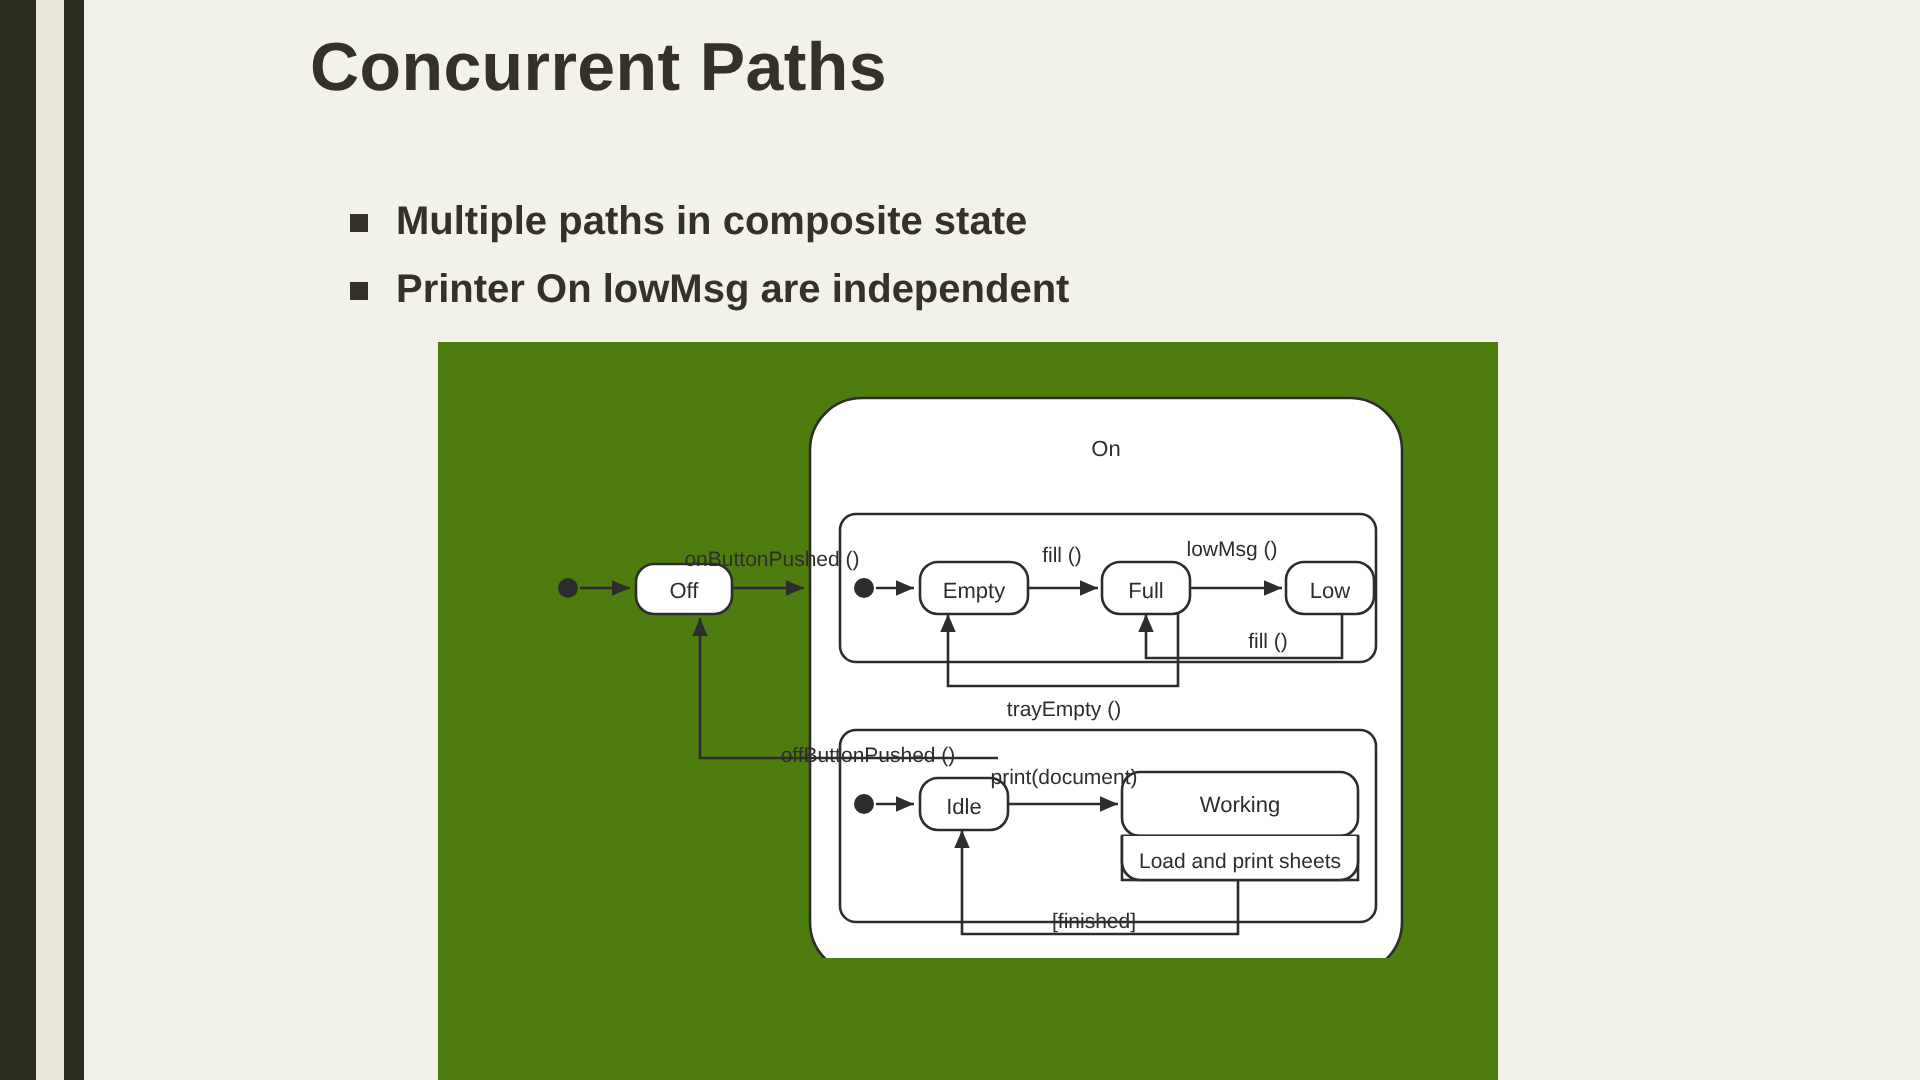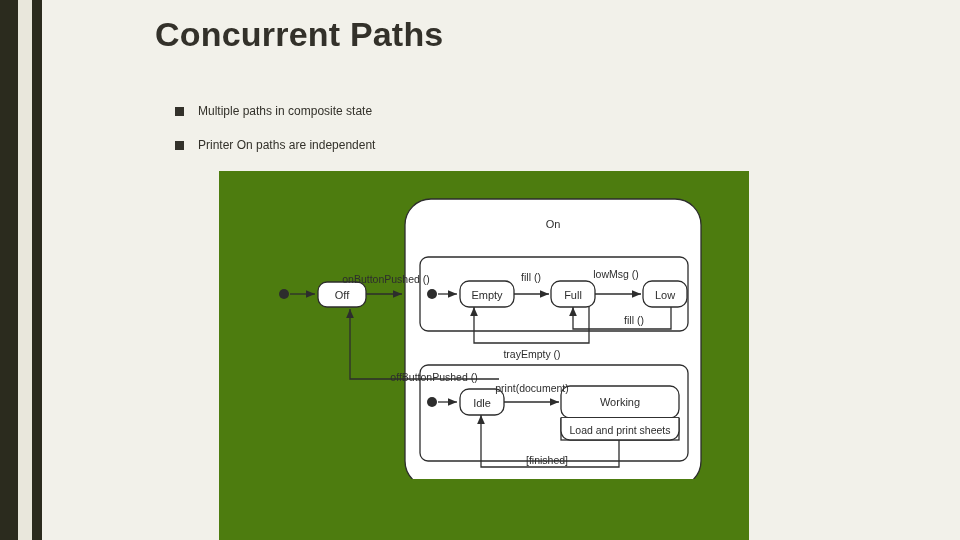--- a/index.html
+++ b/index.html
@@ -18,21 +18,21 @@
   .slide-title{
     position:absolute;left:155px;top:15px;
     font-size:34px;color:#33312a;font-weight:700;letter-spacing:0.2px;
   }
 
   .bullets{position:absolute;left:175px;top:100px;width:620px;}
   .bullet{display:flex;align-items:flex-start;margin-bottom:12px;}
   .bullet .sq{
     width:9px;height:9px;background:#33312a;margin-right:14px;margin-top:7px;flex:none;
   }
-  .bullet .txt{font-size:12px;color:#33312a;line-height:22px;}
+  .bullet .txt{font-size:20px;color:#33312a;line-height:22px;font-weight:bold;}
 
   
   .figure{
     position:absolute;left:219px;top:171px;width:530px;height:376px;
     background:#4d7c0f;
   }
   .diagram{
     position:absolute;left:40px;top:12px;width:453px;height:296px;
   }
   .dg-svg{position:absolute;left:0;top:0;}
@@ -50,21 +50,21 @@
 
 <div class="slide-title">Concurrent Paths</div>
 
 <div class="bullets">
   <div class="bullet">
     <div class="sq"></div>
     <div class="txt">Multiple paths in composite state</div>
   </div>
   <div class="bullet">
     <div class="sq"></div>
-    <div class="txt">Printer On paths are independent</div>
+    <div class="txt">Printer On lowMsg are independent</div>
   </div>
 </div>
 
 <div class="figure">
   <div class="diagram">
     <svg class="dg-svg" width="453" height="296" viewBox="0 0 453 296">
       <defs>
         <marker id="arr" markerWidth="8" markerHeight="8" refX="7" refY="3" orient="auto">
           <path d="M0,0 L7,3 L0,6 z" fill="#2d2d2d"></path>
         </marker>

